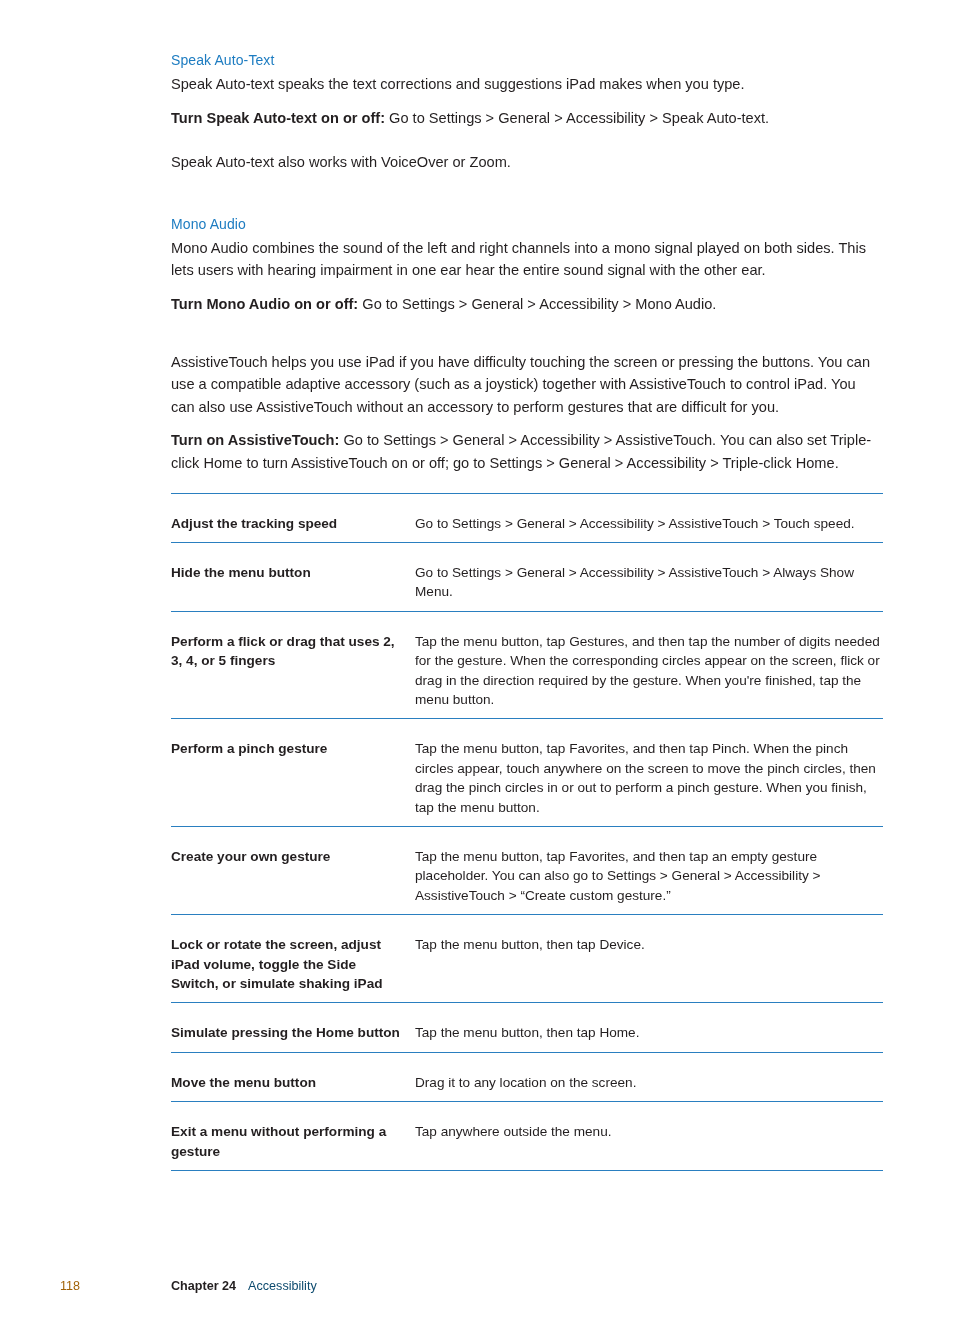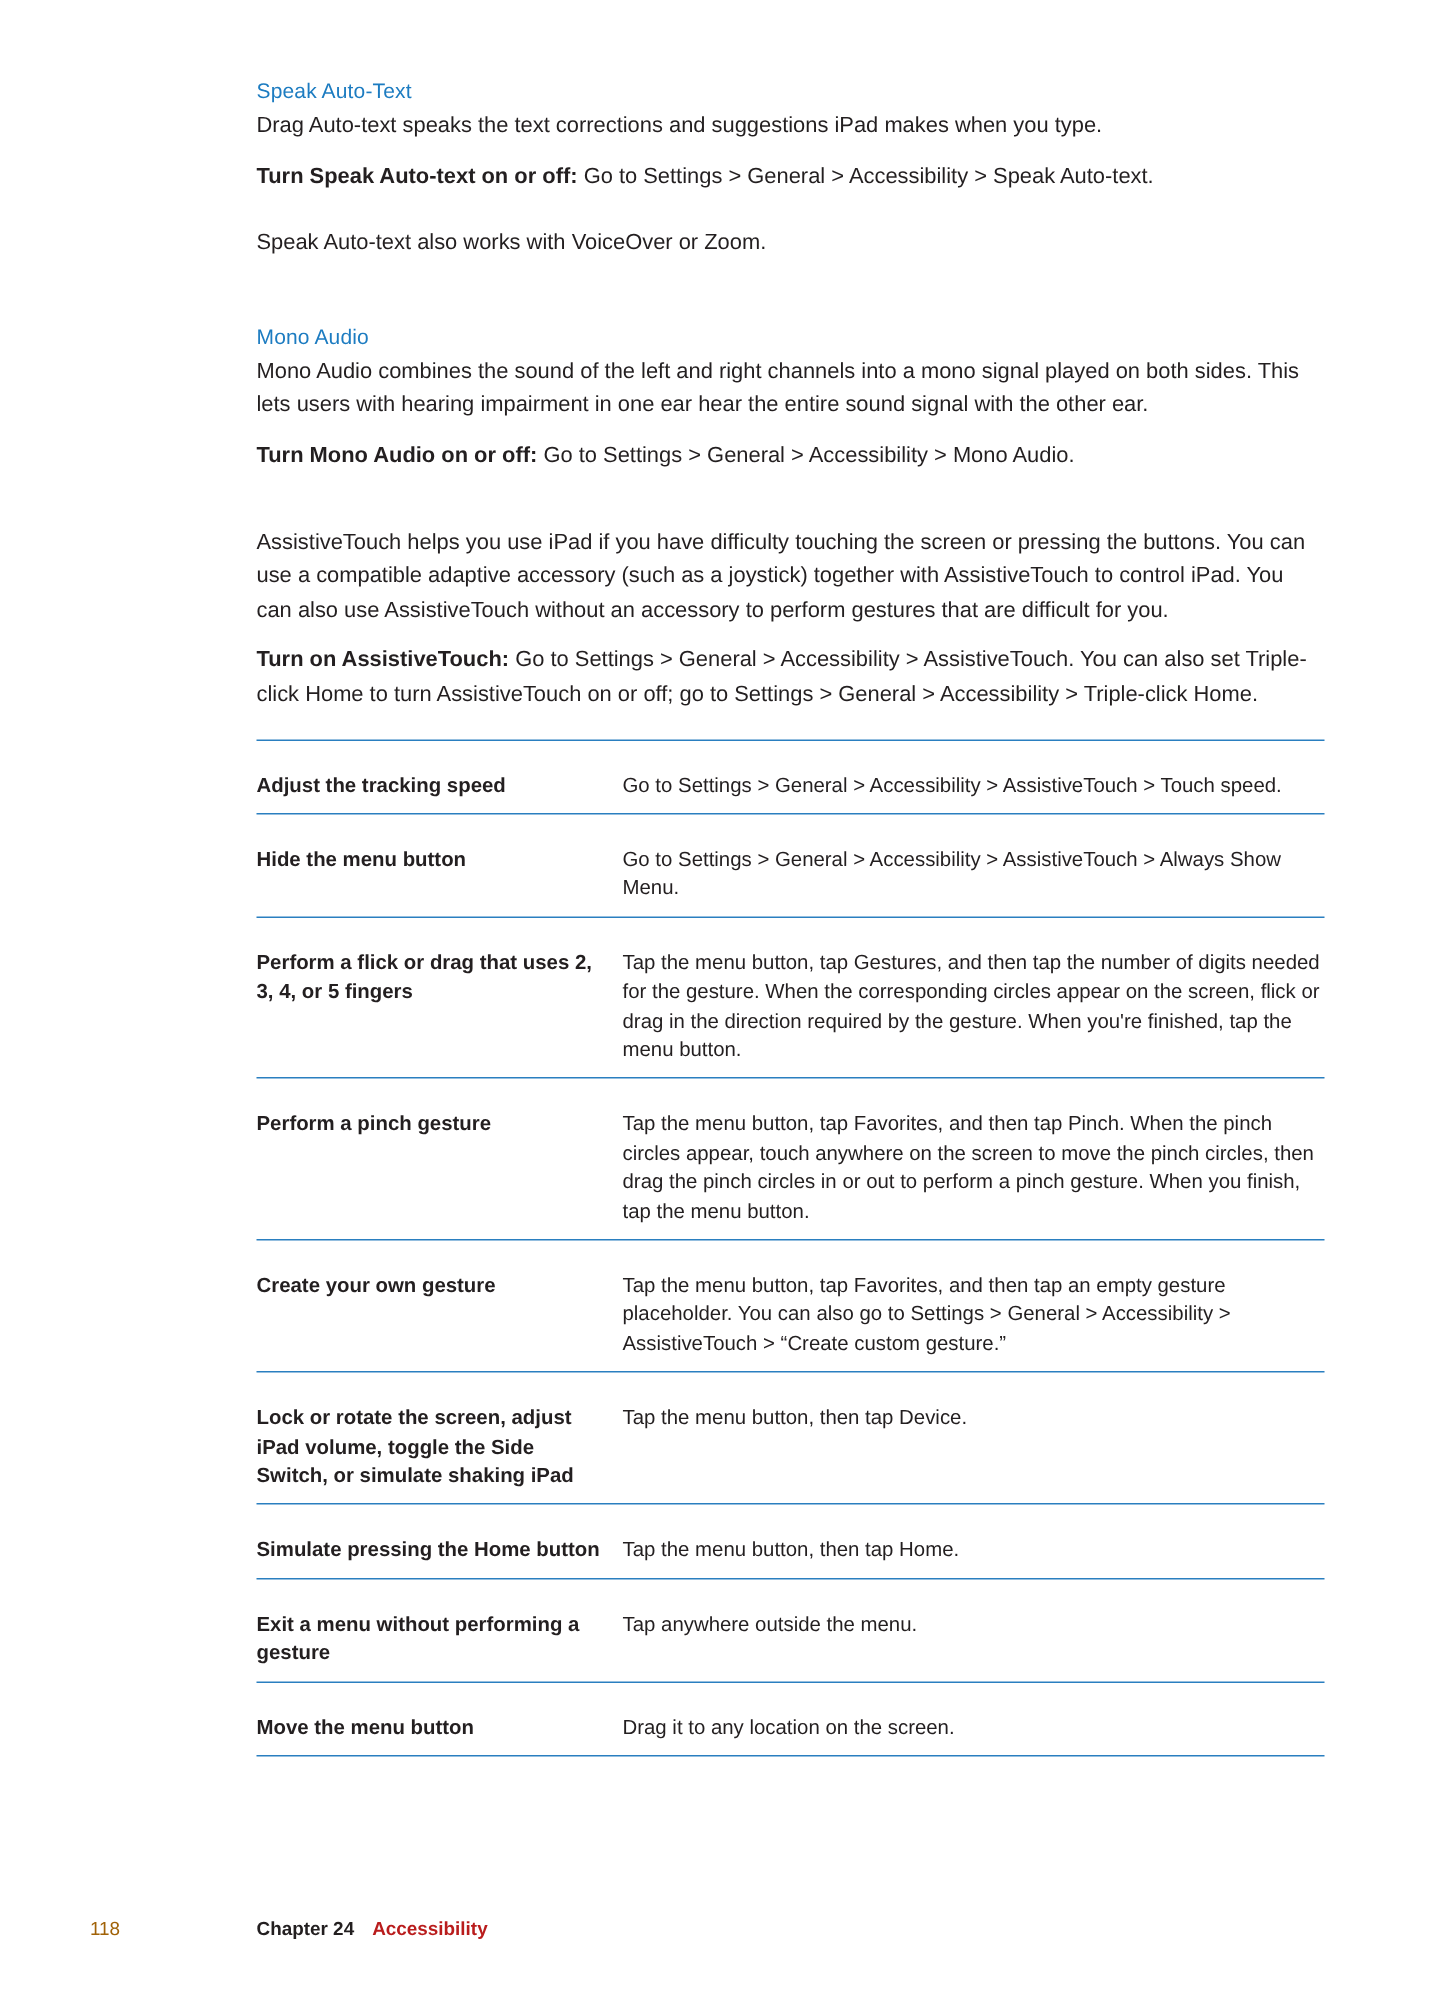--- a/index.html
+++ b/index.html
@@ -91,34 +91,34 @@
     color: #a16207;
   }
   .footer .chapter {
     position: absolute;
     left: 111px;
     top: 0;
     font-weight: bold;
     color: #231f20;
   }
   .footer .chapter-link {
-    color: #b91c1c;
-    font-weight: bold;
+    color: #0c4a6e;
+    font-weight: normal;
     margin-left: 12px;
   }
 </style>
 </head>
 <body>
 
 <div class="page">
 
   <div class="content">
 
     <h2 class="section-title">Speak Auto-Text</h2>
-    <p class="body-text"><span>Drag Auto-text speaks the text corrections and suggestions iPad makes when you type.</span></p>
+    <p class="body-text"><span>Speak Auto-text speaks the text corrections and suggestions iPad makes when you type.</span></p>
     <p class="body-text"><b>Turn Speak Auto-text on or off:</b><span> Go to Settings &gt; General &gt; Accessibility &gt; Speak Auto-text.</span></p>
     <div class="spacer-sm"></div>
     <p class="body-text"><span>Speak Auto-text also works with VoiceOver or Zoom.</span></p>
 
     <div class="spacer-lg"></div>
 
     <h2 class="section-title">Mono Audio</h2>
     <p class="body-text"><span>Mono Audio combines the sound of the left and right channels into a mono signal played on both sides. This lets users with hearing impairment in one ear hear the entire sound signal with the other ear.</span></p>
     <p class="body-text"><b>Turn Mono Audio on or off:</b><span>  Go to Settings &gt; General &gt; Accessibility &gt; Mono Audio.</span></p>
 
@@ -151,26 +151,26 @@
         </tr>
         <tr>
           <td class="label">Lock or rotate the screen, adjust iPad volume, toggle the Side Switch, or simulate shaking iPad</td>
           <td class="desc">Tap the menu button, then tap Device.</td>
         </tr>
         <tr>
           <td class="label">Simulate pressing the Home button</td>
           <td class="desc">Tap the menu button, then tap Home.</td>
         </tr>
         <tr>
+          <td class="label">Move the menu button</td>
+          <td class="desc">Drag it to any location on the screen.</td>
+        </tr>
+        <tr>
           <td class="label">Exit a menu without performing a gesture</td>
           <td class="desc">Tap anywhere outside the menu.</td>
-        </tr>
-        <tr>
-          <td class="label">Move the menu button</td>
-          <td class="desc">Drag it to any location on the screen.</td>
         </tr>
       </tbody>
     </table>
 
   </div>
 
   <div class="footer">
     <span class="pagenum">118</span>
     <span class="chapter">
       <span>Chapter 24</span><span class="chapter-link">Accessibility</span>

